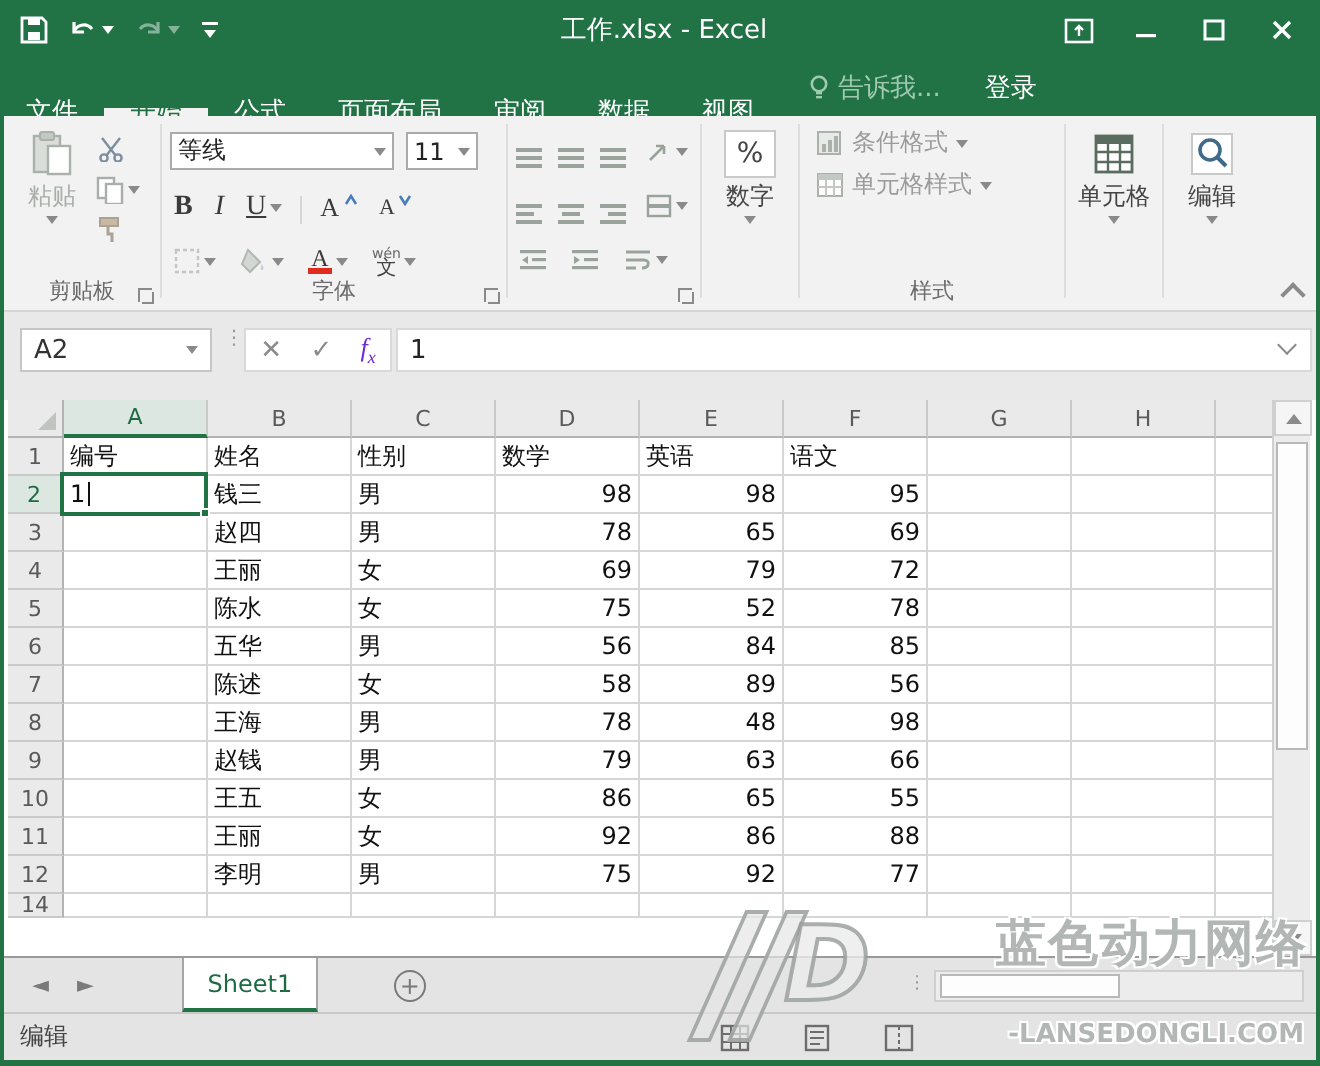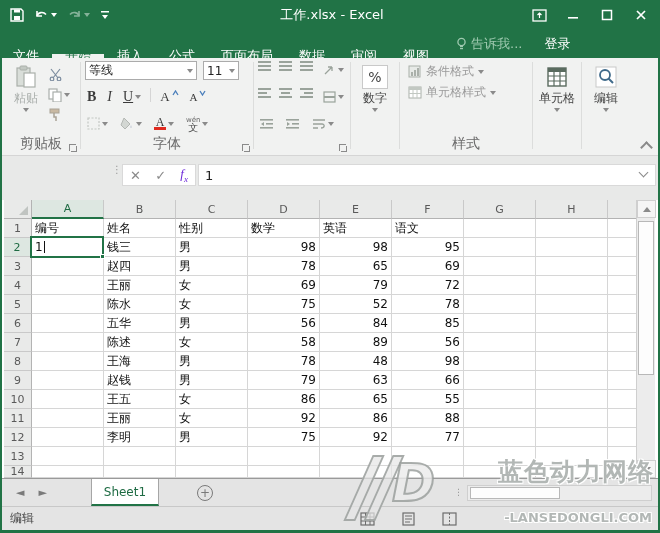--- a/index.html
+++ b/index.html
@@ -27,31 +27,31 @@
   .mtab.active { background:#f1f2f1; color:#217346; }
   .tellme { display:flex; align-items:center; gap:4px; color:#9fcab0; padding:0 10px; margin-left:4px; cursor:pointer; }
   .signin { display:flex; align-items:center; padding:0 12px; cursor:pointer; }
   .share { display:flex; align-items:center; gap:5px; padding:0 12px; background:rgba(0,0,0,.22); cursor:pointer; }
 
   
   .ribbon { position:absolute; top:58px; left:0; width:660px; height:98px; background:#f1f2f1;
             border-bottom:1px solid #d5d5d5; display:flex; font-size:12px; color:#444; }
   .rgroup { position:relative; display:flex; flex-direction:column; padding:3px 4px 16px 4px; }
   .gsep { width:1px; background:#dcdddc; margin:4px 0 6px 0; }
-  .glabel { position:absolute; bottom:2px; left:0; right:0; text-align:center; font-size:14px; color:#6a6a6a; }
+  .glabel { position:absolute; bottom:2px; left:0; right:0; text-align:center; font-size:11px; color:#6a6a6a; }
   .launcher { position:absolute; bottom:2px; right:2px; width:10px; height:10px; cursor:pointer; }
   .launcher:before { content:""; position:absolute; left:1px; top:1px; width:6px; height:6px;
                      border-left:1px solid #8a8a8a; border-top:1px solid #8a8a8a; }
   .launcher:after { content:""; position:absolute; right:1px; bottom:1px; width:5px; height:5px;
                     border-right:1px solid #8a8a8a; border-bottom:1px solid #8a8a8a; }
   .bigbtn { width:40px; display:flex; flex-direction:column; align-items:center; gap:1px; padding-top:4px; cursor:pointer; }
   .bigbtn .blabel { font-size:12px; }
   .v { width:0; height:0; border-left:3px solid transparent; border-right:3px solid transparent;
        border-top:4px solid #8a8a8a; display:inline-block; }
-  .smallrow { display:flex; align-items:flex-start; gap:3px; height:32px; }
+  .smallrow { display:flex; align-items:flex-end; gap:3px; height:32px; }
   .minicol { display:flex; flex-direction:column; justify-content:flex-start; gap:3px; padding-top:5px; }
   .ibtn { display:flex; align-items:center; gap:2px; cursor:pointer; height:17px; padding:0 2px; }
   .gray { color:#a9aeab; }
   .combo { background:#fff; border:1px solid #ababab; height:19px; display:flex; align-items:center;
            justify-content:space-between; padding:0 3px; font-size:12px; color:#222; cursor:pointer; }
   .fontname { width:112px; }
   .fontsize { width:36px; margin-left:3px; }
   .fmtletter { font-family:"Liberation Serif","DejaVu Serif",serif; font-size:14px; color:#3b3b3b; }
   .lic { display:inline-flex; flex-direction:column; gap:2px; width:15px; cursor:pointer; }
   .lic b { height:2px; background:#9aa39b; display:block; }
@@ -213,25 +213,24 @@
         <svg width="12" height="12" viewBox="0 0 12 12">
           <path d="M2 2 L10 10 M10 2 L2 10" stroke="#fff" stroke-width="1.7"></path>
           </svg>
       </span>
     </div>
   </div>
 
   <div class="tabrow">
     <span class="mtab">文件</span>
     <span class="mtab active">开始</span>
-    <span class="mtab">插入</span>
     <span class="mtab">公式</span>
     <span class="mtab">页面布局</span>
+    <span class="mtab">审阅</span>
     <span class="mtab">数据</span>
-    <span class="mtab">审阅</span>
     <span class="mtab">视图</span>
     <span class="tellme">
       <svg width="11" height="14" viewBox="0 0 11 14">
         <circle cx="5.5" cy="5" r="3.6" fill="none" stroke="#9fcab0" stroke-width="1.3"></circle>
         <rect x="4" y="9" width="3" height="1.2" fill="#9fcab0"></rect>
           <rect x="4" y="11" width="3" height="1.2" fill="#9fcab0"></rect>
       </svg>
       <span>告诉我...</span>
     </span>
     <span class="signin">登录</span>
@@ -473,20 +472,24 @@
         </svg>
         <span class="blabel">编辑</span>
         <span class="v"></span>
       </div>
     </div>
 
     <span class="collapse"></span>
   </div>
 
   <div class="fbar">
+    <div class="namebox">
+      <span>A2</span>
+      <span class="v"></span>
+    </div>
     <div class="fdots">⋮</div>
     <div class="fbtns">
       <span style="color:#8a8a8a;font-size:13px;">✕</span>
       <span style="color:#8a8a8a;font-size:13px;">✓</span>
       <span class="fx">f<sub style="font-size:9px;">x</sub></span>
     </div>
     <div class="finput">
       <span>1</span>
     </div>
 
@@ -642,32 +645,20 @@
           <div class="cell part"></div>
         </div>
         <div class="grow">
           <div class="rh">12</div>
           <div class="cell"></div>
           <div class="cell">李明</div>
           <div class="cell">男</div>
           <div class="cell num">75</div>
           <div class="cell num">92</div>
           <div class="cell num">77</div>
-          <div class="cell"></div>
-          <div class="cell"></div>
-          <div class="cell part"></div>
-        </div>
-        <div class="grow">
-          <div class="rh">13</div>
-          <div class="cell"></div>
-          <div class="cell"></div>
-          <div class="cell"></div>
-          <div class="cell"></div>
-          <div class="cell"></div>
-          <div class="cell"></div>
           <div class="cell"></div>
           <div class="cell"></div>
           <div class="cell part"></div>
         </div>
         <div class="grow last">
           <div class="rh">14</div>
           <div class="cell"></div>
           <div class="cell"></div>
           <div class="cell"></div>
           <div class="cell"></div>

